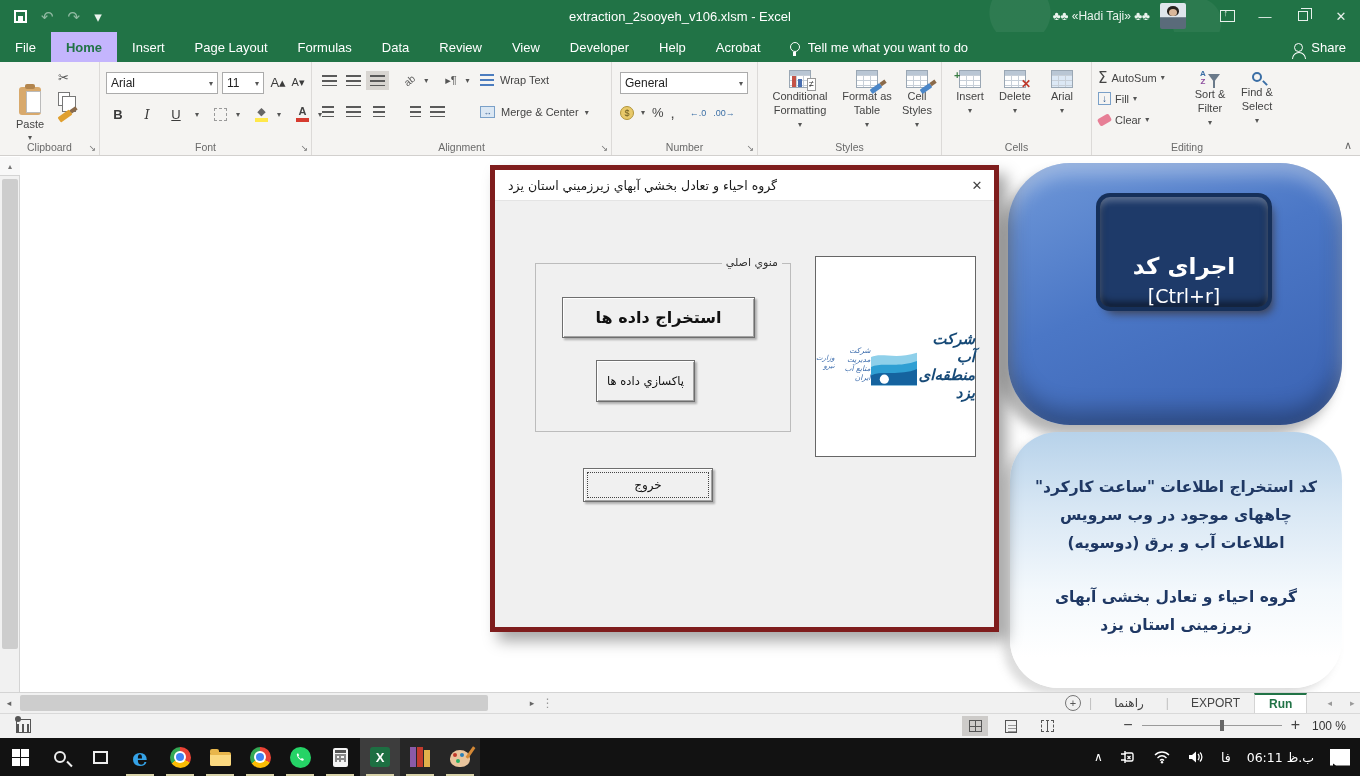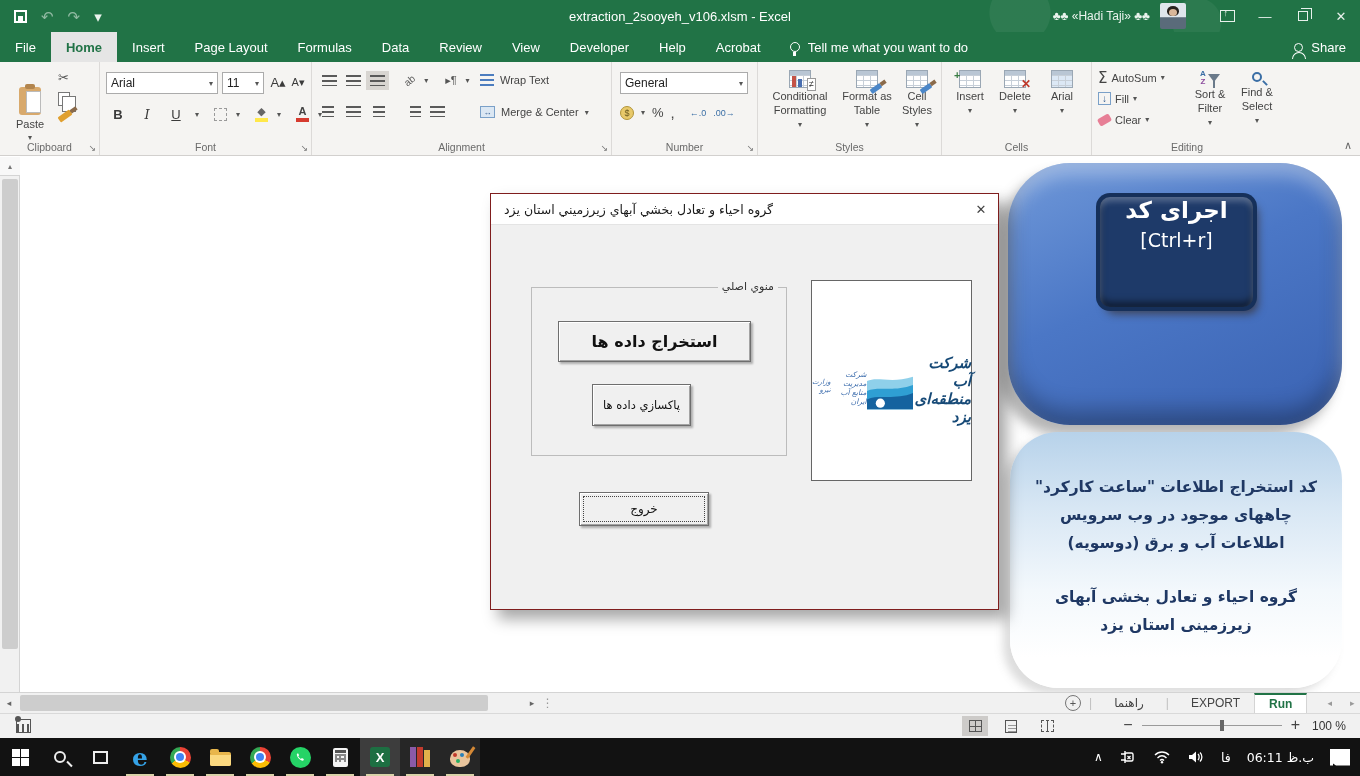--- a/index.html
+++ b/index.html
@@ -24,21 +24,21 @@
   .avatar::after{content:"";position:absolute;left:9px;top:6px;width:8px;height:7px;border-radius:50%;background:#d9b79a;}
   .wbtn{width:38px;height:32px;display:flex;align-items:center;justify-content:center;color:#e8f1ec;font-size:13px;}
   .ribbonopts{width:15px;height:12px;border:1px solid #e8f1ec;position:relative;}
   .ribbonopts::after{content:"↑";position:absolute;left:3px;top:-3px;font-size:9px;}
   .restorebox{width:10px;height:10px;border:1px solid #e8f1ec;position:relative;}
   .restorebox::after{content:"";position:absolute;left:2px;top:-4px;width:10px;height:10px;border:1px solid #e8f1ec;border-bottom:none;border-left:none;}
 
   
   .tabrow{position:absolute;left:0;top:32px;width:1360px;height:30px;background:#217346;display:flex;align-items:stretch;color:#fff;font-size:13px;}
   .rtab{padding:0 15px;display:flex;align-items:center;cursor:default;}
-  .rtab.active{background:#e5e5e5;color:#217346;font-weight:bold;}
+  .rtab.active{background:#c4b5fd;color:#217346;font-weight:bold;}
   .tellme{display:flex;align-items:center;gap:8px;padding:0 14px;}
   .bulb{width:10px;height:10px;border:1.5px solid #fff;border-radius:50%;position:relative;}
   .bulb::after{content:"";position:absolute;left:2.5px;top:9px;width:3px;height:4px;background:#fff;}
   .share{position:absolute;right:14px;top:32px;height:30px;display:flex;align-items:center;gap:8px;color:#fff;font-size:13px;}
   .person{width:9px;height:9px;border:1.5px solid #fff;border-radius:50%;position:relative;}
   .person::after{content:"";position:absolute;left:-3px;top:8px;width:12px;height:6px;border:1.5px solid #fff;border-bottom:none;border-radius:8px 8px 0 0;}
 
   
   .ribbon{position:absolute;left:0;top:62px;width:1360px;height:94px;background:#f5f4f2;border-bottom:1px solid #d2d0ce;font-size:11px;color:#444;}
   .group{position:absolute;top:0;height:93px;border-right:1px solid #dcdad8;}
@@ -93,34 +93,34 @@
   
   .work{position:absolute;left:0;top:157px;width:1360px;height:535px;background:#fff;}
   .vscroll{position:absolute;left:0;top:0;width:20px;height:535px;background:#f1f1f1;border-right:1px solid #d4d4d4;}
   .vs-arrow{width:20px;height:19px;background:#f8f8f8;border-bottom:1px solid #d4d4d4;display:flex;align-items:center;justify-content:center;color:#777;font-size:8px;}
   .vs-thumb{position:absolute;left:2px;top:22px;width:16px;height:470px;background:#cdcdcd;border-radius:2px;}
 
   
   .shape-blue{position:absolute;left:1008px;top:6px;width:334px;height:262px;border-radius:62px;
     background:linear-gradient(155deg,#7099d9 0%,#4b77c6 45%,#3a62b2 100%);
     box-shadow:inset 0 12px 18px rgba(255,255,255,.35),inset 0 -14px 22px rgba(0,0,0,.30),-8px 10px 12px rgba(90,90,90,.45);}
-  .run-btn{position:absolute;left:92px;top:34px;width:153px;height:110px;border-radius:10px;background:#1e3a69;
+  .run-btn{position:absolute;left:92px;top:34px;width:168px;height:110px;border-radius:10px;background:#1e3a69;
     box-shadow:0 0 0 4px #16305a,5px 7px 9px rgba(55,35,15,.6),inset 0 4px 6px rgba(255,255,255,.28),inset 0 -5px 7px rgba(0,0,0,.5);
-    display:flex;flex-direction:column;align-items:center;justify-content:flex-start;gap:6px;color:#fff;}
+    display:flex;flex-direction:column;align-items:center;justify-content:flex-end;gap:6px;color:#fff;}
   .run-title{font-size:23px;font-weight:bold;}
   .run-short{font-size:19px;}
   .shape-grad{position:absolute;left:1010px;top:275px;width:332px;height:256px;border-radius:48px;
     background:linear-gradient(#b7d2ea 0%,#d8e7f4 30%,#f3f8fc 62%,#ffffff 88%);
     box-shadow:-7px 6px 9px rgba(120,120,120,.25);}
   .desc{color:#1f3864;font-weight:bold;text-align:center;direction:rtl;}
   .desc1{padding:42px 18px 0 18px;font-size:15.5px;line-height:1.8;}
   .desc2{padding:26px 30px 0 30px;font-size:15.5px;line-height:1.8;}
 
   
-  .dialog{position:absolute;left:490px;top:36px;width:509px;height:417px;background:#f0f0f0;border:1px solid #7f1d1d;
+  .dialog{position:absolute;left:490px;top:8px;width:509px;height:467px;background:#f0f0f0;border:5px solid #7f1d1d;
     box-shadow:8px 9px 14px rgba(0,0,0,.35);}
   .dlg-title{height:31px;background:#fff;display:flex;align-items:center;border-bottom:1px solid #e4e4e4;}
   .dlg-title-text{flex:1;padding-left:13px;font-size:12.5px;color:#1a1a1a;direction:rtl;text-align:left;}
   .dlg-close{width:34px;height:31px;display:flex;align-items:center;justify-content:center;color:#444;font-size:13px;}
   .frame{position:absolute;left:40px;top:93px;width:256px;height:169px;border:1px solid #bcbcbc;}
   .frame-label{position:absolute;right:8px;top:-8px;background:#f0f0f0;padding:0 4px;font-size:11px;color:#333;direction:rtl;}
   .vbtn{position:absolute;background:#f0f0f0;border:1px solid #6e6e6e;
     box-shadow:inset 1px 1px 0 #ffffff,inset -1px -1px 0 #a3a3a3,2px 2px 2px rgba(0,0,0,.28);
     display:flex;align-items:center;justify-content:center;color:#111;direction:rtl;}
   .btn-extract{left:67px;top:127px;width:193px;height:41px;font-size:16px;font-weight:bold;}

